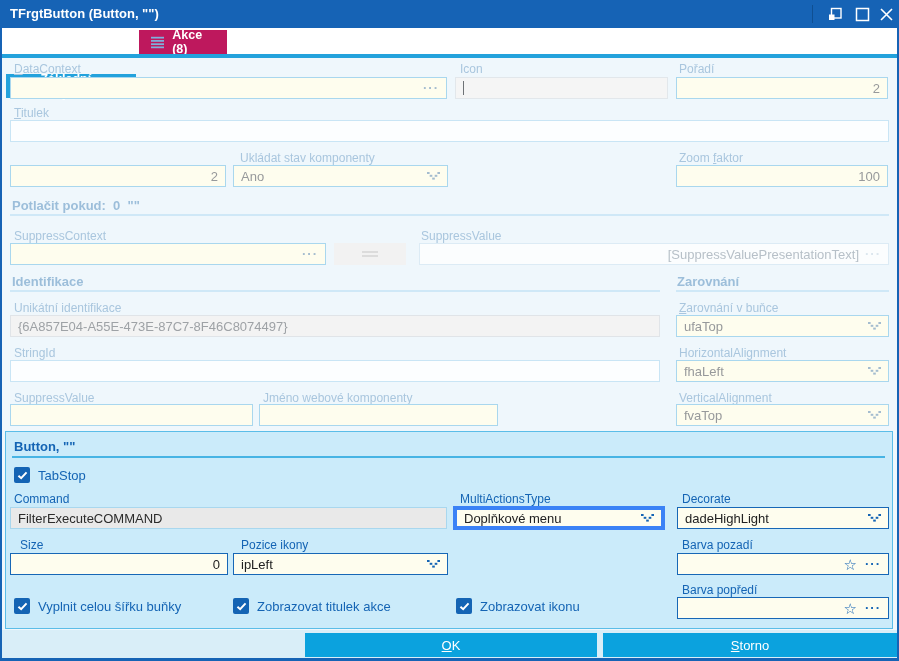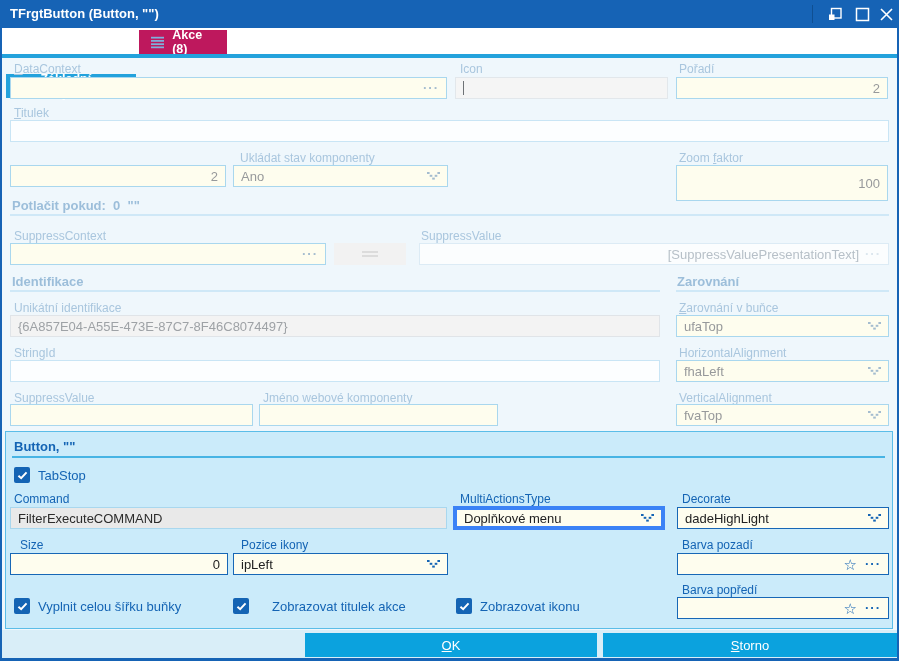--- a/index.html
+++ b/index.html
@@ -137,21 +137,21 @@
           <rect x="0" y="0" width="2.6" height="2"></rect>
           <rect x="10.4" y="0" width="2.6" height="2"></rect>
           <rect x="2.7" y="2.8" width="2.6" height="2"></rect>
           <rect x="7.7" y="2.8" width="2.6" height="2"></rect>
           <rect x="5.2" y="5.6" width="2.6" height="2"></rect>
         </svg>
     </span>
   </div>
 
   <div class="abs lbl" style="left:679px;top:151px;">Zoom <u>f</u>aktor</div>
-  <div class="abs fld r" style="left:676px;top:165px;width:212px;height:36px;">
+  <div class="abs fld r" style="left:676px;top:165px;width:212px;height:22px;">
     <span class="val">100</span>
   </div>
 
   <div class="abs hdr" style="left:12px;top:198px;">Potlačit pokud:  0  ""</div>
   <div class="abs line" style="left:10px;top:214px;width:879px;height:2px;"></div>
 
   <div class="abs lbl" style="left:14px;top:229px;">SuppressContext</div>
   <div class="abs fld" style="left:10px;top:243px;width:316px;height:22px;">
     <span class="val grow"></span>
     <span class="elps">···</span>
@@ -318,21 +318,21 @@
       <path d="M1.5 5.2 L4.5 8 L10.5 1.5" stroke="#fff" stroke-width="2.2" fill="none"></path>
     </svg>
   </div>
   <div class="abs cbl" style="left:38px;top:599px;">Vyplnit celou šířku buňky</div>
 
   <div class="abs cb" style="left:233px;top:598px;">
     <svg width="11" height="9" viewBox="0 0 12 10">
       <path d="M1.5 5.2 L4.5 8 L10.5 1.5" stroke="#fff" stroke-width="2.2" fill="none"></path>
     </svg>
   </div>
-  <div class="abs cbl" style="left:272px;top:599px;">Zobrazovat titulek akce</div>
+  <div class="abs cbl" style="left:257px;top:599px;">Zobrazovat titulek akce</div>
 
   <div class="abs cb" style="left:456px;top:598px;">
     <svg width="11" height="9" viewBox="0 0 12 10">
       <path d="M1.5 5.2 L4.5 8 L10.5 1.5" stroke="#fff" stroke-width="2.2" fill="none"></path>
     </svg>
   </div>
   <div class="abs cbl" style="left:480px;top:599px;">Zobrazovat ikonu</div>
 
   <div class="abs footer"></div>
   <div class="abs btn" style="left:305px;top:633px;width:292px;height:24px;"><u>O</u>K</div>

